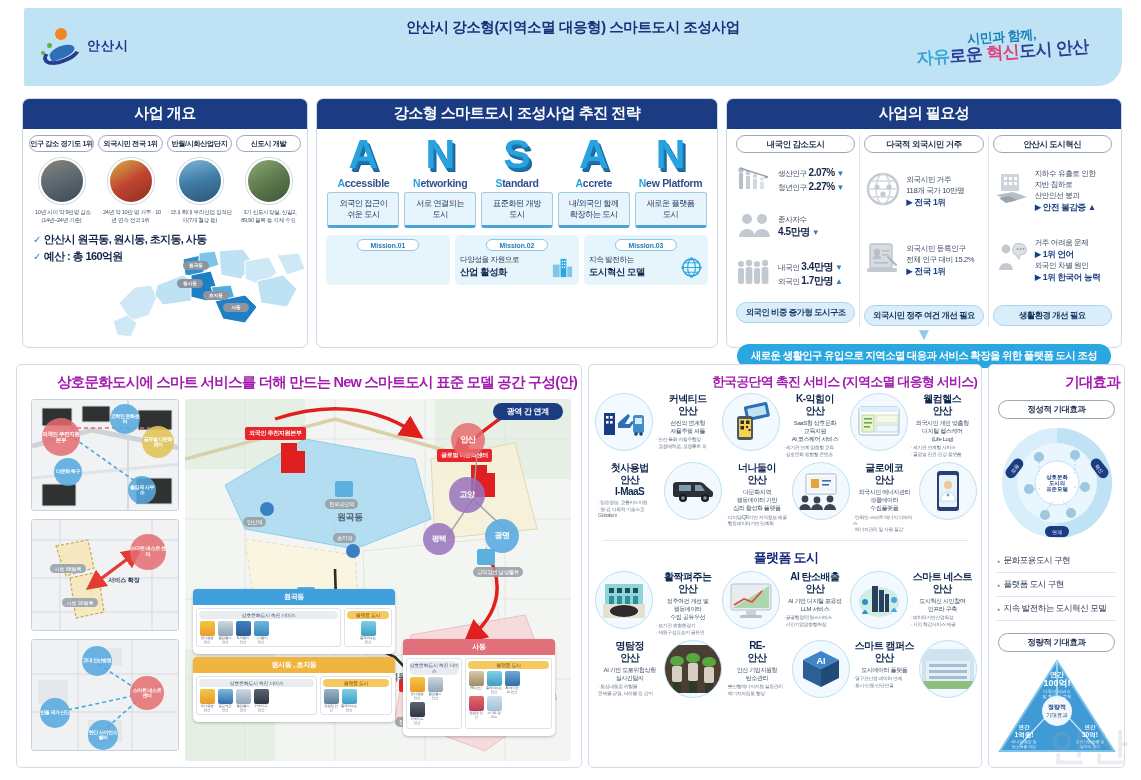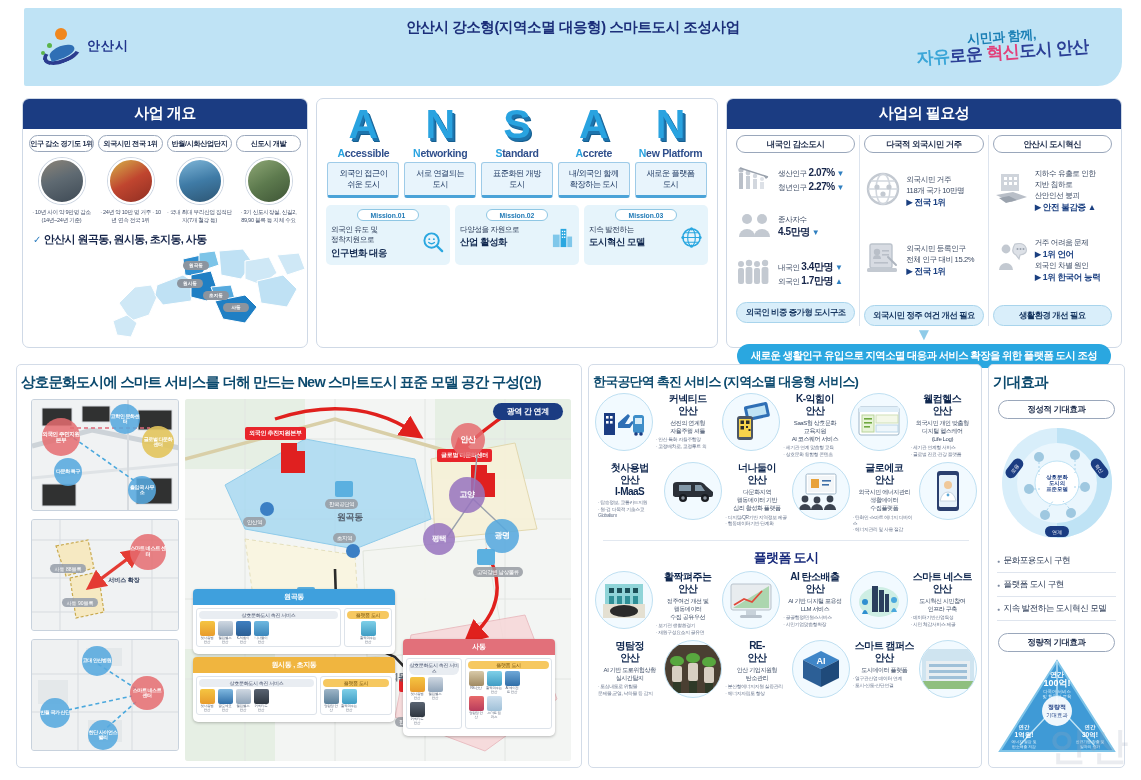--- a/index.html
+++ b/index.html
@@ -128,21 +128,21 @@
   .need-banner {
     margin: 2px 10px 0; background: #2aa7e0; color: #fff; text-align: center;
     border-radius: 13px; font-size: 10.4px; font-weight: bold; padding: 5px 0; letter-spacing: -0.6px;
   }
 
   
   #p-space  { left: 16px;  top: 364px; width: 566px; height: 404px; }
   #p-serv   { left: 588px; top: 364px; width: 394px; height: 404px; }
   #p-effect { left: 988px; top: 364px; width: 137px; height: 404px; }
   .plain-panel { position: absolute; background: #fff; border: 1px solid #d3dce8; border-radius: 5px; }
-  .sec-title { text-align: left; font-size: 14.5px; font-weight: bold; color: #0c4a6e; letter-spacing: -0.8px; padding: 8px 4px 6px; }
+  .sec-title { text-align: right; font-size: 14.5px; font-weight: bold; color: #a21caf; letter-spacing: -0.8px; padding: 8px 4px 6px; }
   .sec-title.small { font-size: 13px; }
 
   
   .map-area { position: absolute; left: 8px; top: 32px; width: 550px; height: 366px; }
   .inset {
     position: absolute; left: 6px; width: 148px; height: 112px;
     background: #eef1f4; border: 1px solid #c8d2dd; border-radius: 3px; overflow: hidden;
   }
   #inset1 { top: 2px; } #inset2 { top: 122px; } #inset3 { top: 242px; }
   .bigmap {
@@ -266,20 +266,21 @@
 집적단지(7개 철강 등)</div>
       </div>
       <div class="ov-cell">
         <div class="ov-circ ph4"></div>
         <div class="ov-cap">· 3기 신도시장설, 신길2,
 89,90 블록 등 지체 수요</div>
       </div>
     </div>
     <div class="ov-bullets">
       <div class="ov-b">안산시 원곡동, 원시동, 초지동, 사동</div>
+      <div class="ov-b">예산 : 총 160억원</div>
     </div>
     <svg class="ov-map" viewBox="0 0 196 100">
       <path d="M8 58 L24 42 L40 40 L46 52 L38 70 L20 76 Z" fill="#cfe8f6" stroke="#fff"></path>
       <path d="M2 76 L16 70 L26 78 L20 92 L6 90 Z" fill="#cfe8f6" stroke="#fff"></path>
       <path d="M46 40 L72 30 L84 38 L80 56 L52 60 L44 50 Z" fill="#bfe1f4" stroke="#fff"></path>
       <path d="M72 14 L90 10 L96 22 L88 32 L74 30 Z" fill="#2f8fd0" stroke="#fff"></path>
       <path d="M88 8 L104 6 L108 20 L96 24 L88 18 Z" fill="#7cc4e8" stroke="#fff"></path>
       <path d="M80 30 L100 26 L106 44 L96 56 L80 52 Z" fill="#1f7fc4" stroke="#fff"></path>
       <path d="M100 42 L120 40 L124 54 L106 58 Z" fill="#56aade" stroke="#fff"></path>
       <path d="M104 56 L134 50 L146 62 L134 78 L112 74 Z" fill="#1f7fc4" stroke="#fff"></path>
@@ -294,20 +295,21 @@
         <text x="79" y="40.4">원시동</text>
         <rect x="92" y="46" width="26" height="9" rx="4.5" fill="#8c949e"></rect>
         <text x="105" y="52.4">초지동</text>
         <rect x="112" y="58" width="26" height="9" rx="4.5" fill="#8c949e"></rect>
         <text x="125" y="64.4">사동</text>
       </g>
     </svg>
   </div>
 
   <div class="panel" id="p-strategy">
+    <div class="ptitle">강소형 스마트도시 조성사업 추진 전략</div>
     <div class="ansan-row">
       <div class="ans-col">
         <div class="ans-letter">A</div>
         <div class="ans-eng"><span>A</span><span style="color:#2f4f8c">ccessible</span></div>
         <div class="ans-box" style="white-space:pre-line">외국인 접근이
 쉬운 도시</div>
       </div>
       <div class="ans-col">
         <div class="ans-letter">N</div>
         <div class="ans-eng"><span>N</span><span style="color:#2f4f8c">etworking</span></div>
@@ -330,34 +332,20 @@
         <div class="ans-letter">N</div>
         <div class="ans-eng"><span>N</span><span style="color:#2f4f8c">ew Platform</span></div>
         <div class="ans-box" style="white-space:pre-line">새로운 플랫폼
 도시</div>
       </div>
     </div>
 
     <div class="mission-row">
       <div class="mcard">
         <span class="mtag">Mission.01</span>
-        <div class="mbody">
-          <div class="mtext">
-            <span style="white-space:pre-line">외국인 유도 및
-정착지원으로</span>
-            <b>인구변화 대응</b>
-          </div>
-          <svg class="micon" viewBox="0 0 24 24">
-            <circle cx="10" cy="10" r="7.5" fill="none" stroke="#2aa7e0" stroke-width="2"></circle>
-            <circle cx="7.6" cy="8.5" r="1" fill="#2aa7e0"></circle>
-              <circle cx="12.4" cy="8.5" r="1" fill="#2aa7e0"></circle>
-            <path d="M7 12 q3 2.6 6 0" stroke="#2aa7e0" stroke-width="1.4" fill="none" stroke-linecap="round"></path>
-            <path d="M15.6 15.6 L21 21" stroke="#2aa7e0" stroke-width="2.4" stroke-linecap="round"></path>
-          </svg>
-        </div>
       </div>
       <div class="mcard">
         <span class="mtag">Mission.02</span>
         <div class="mbody">
           <div class="mtext">
             <span style="white-space:pre-line">다양성을 자원으로</span>
             <b>산업 활성화</b>
           </div>
           <svg class="micon" viewBox="0 0 24 24">
             <rect x="2" y="9" width="7" height="13" fill="#7fc7ea"></rect>

